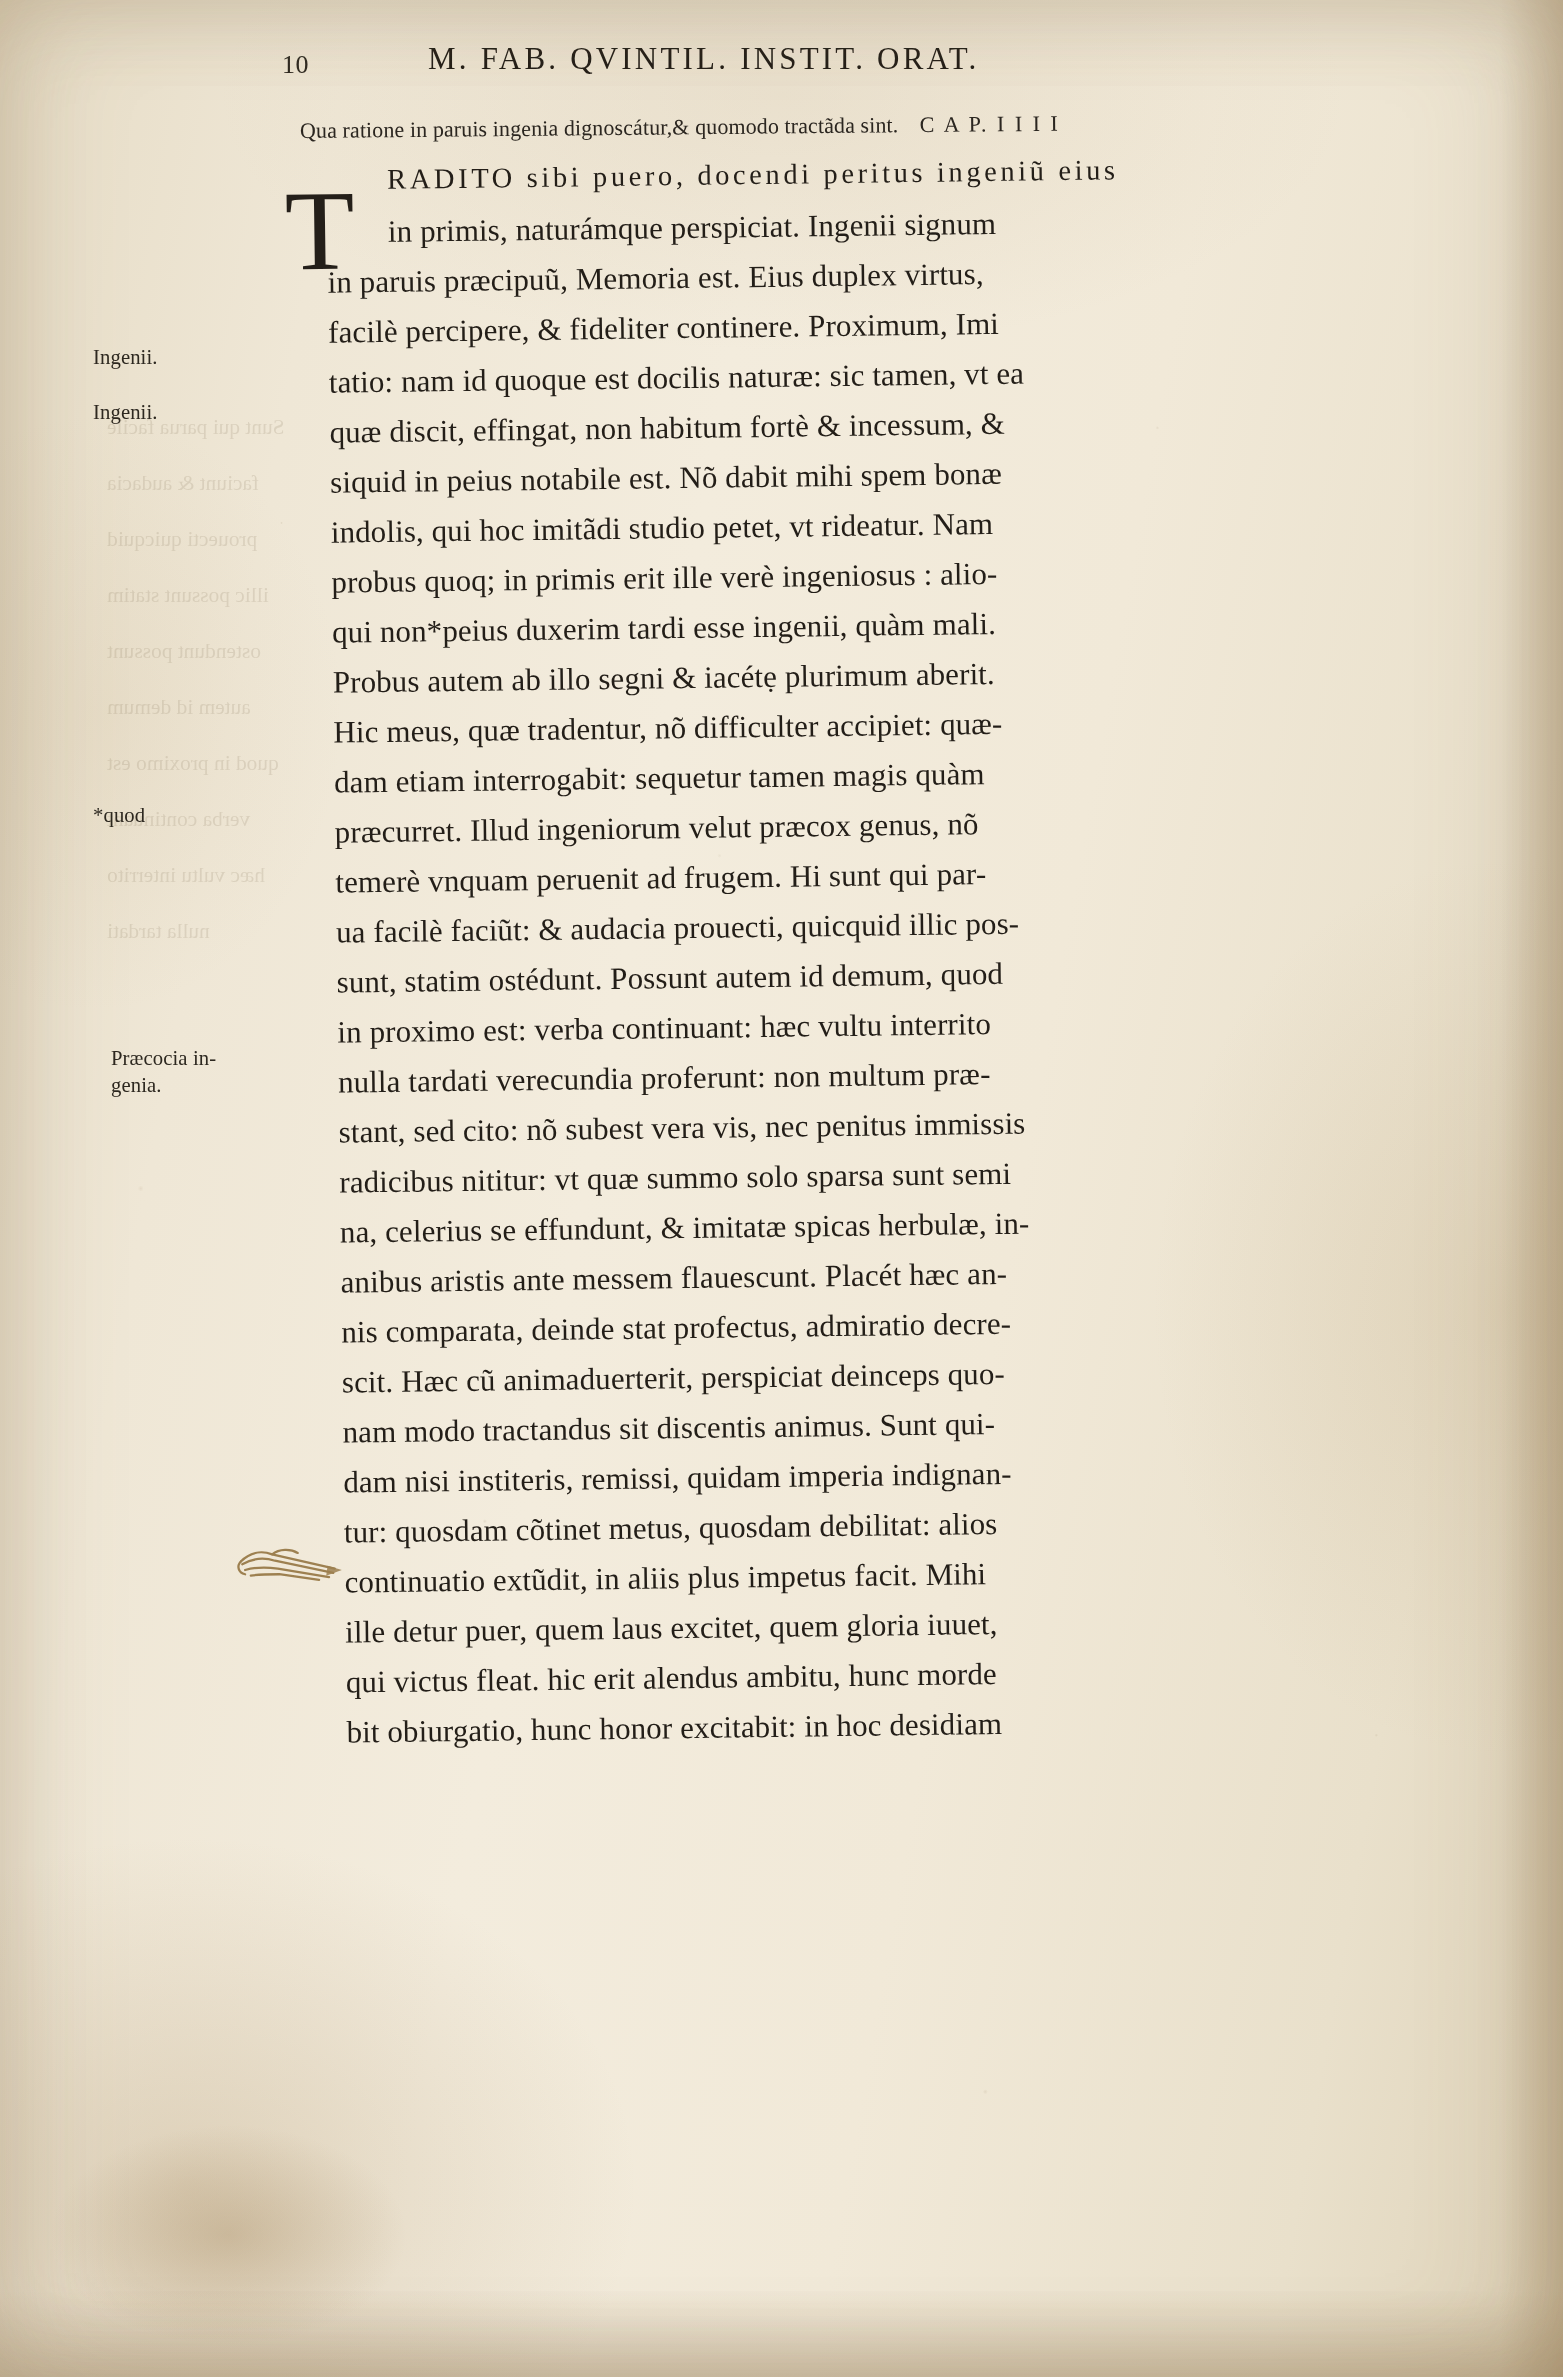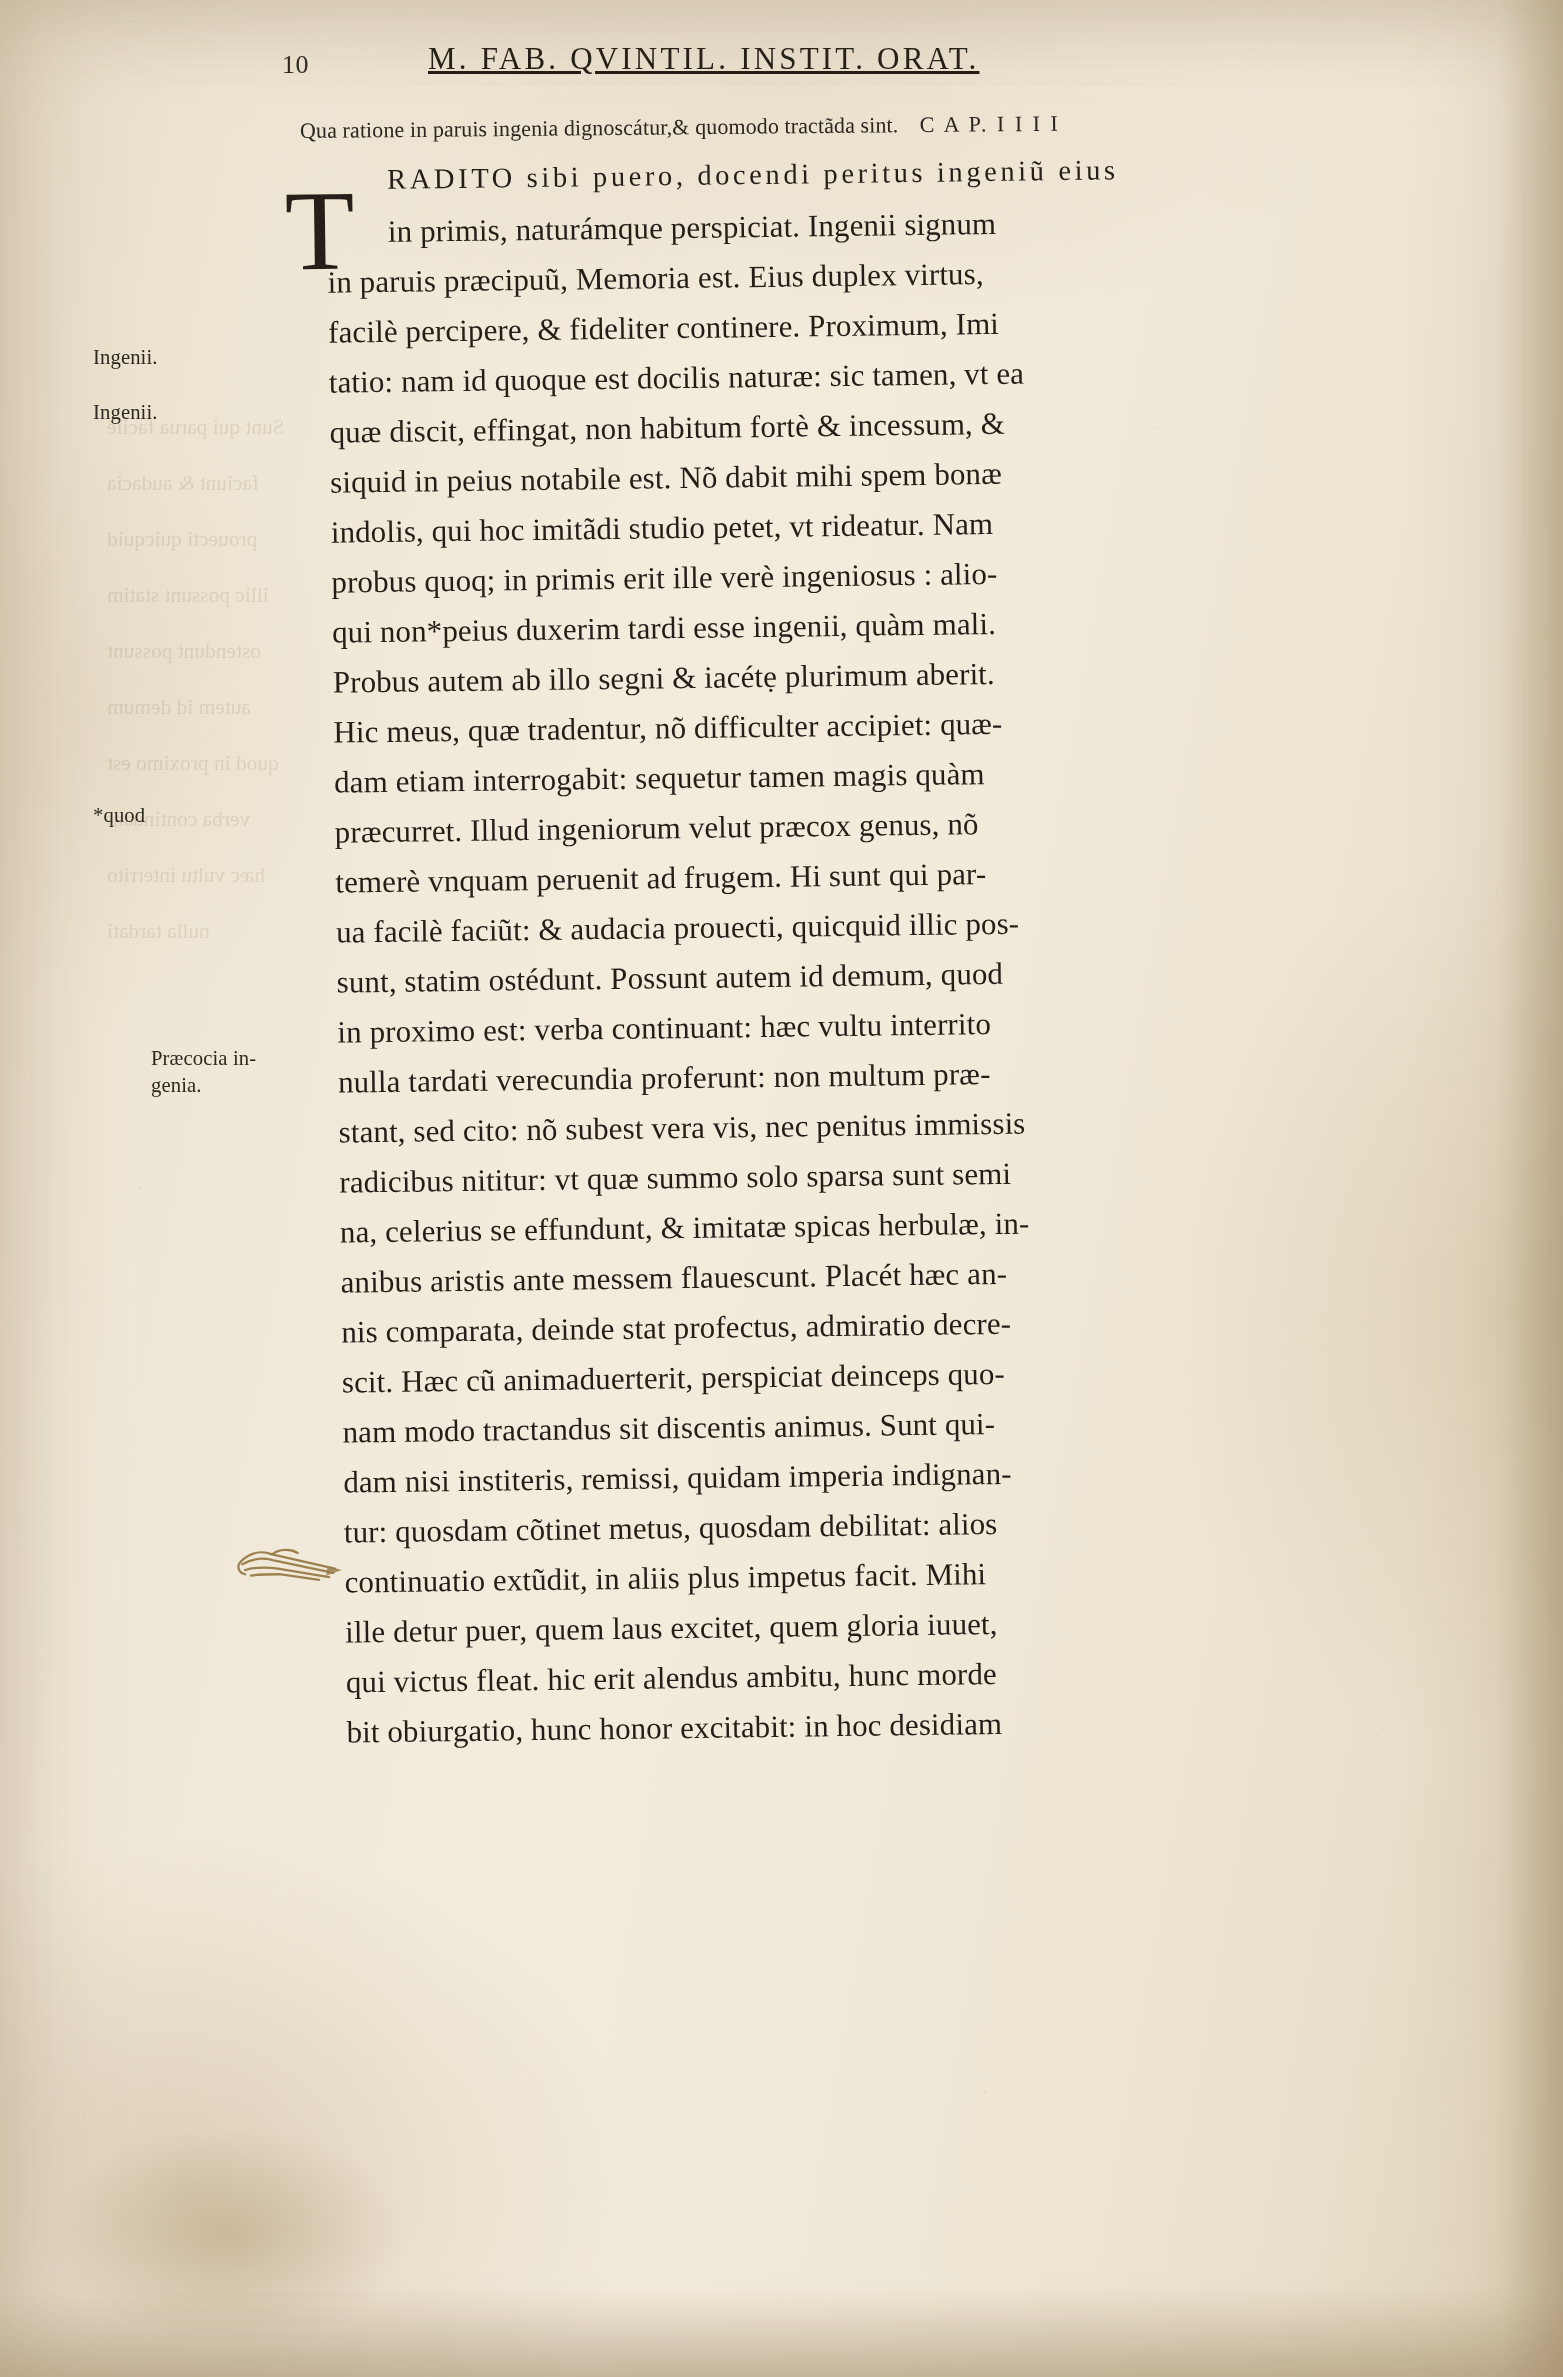--- a/index.html
+++ b/index.html
@@ -72,21 +72,20 @@
   }
   .running-head {
     position: absolute;
     left: 428px;
     top: 41px;
     width: 970px;
     font-size: 31px;
     letter-spacing: 3.2px;
     color: #241f19;
     white-space: nowrap;
-    text-decoration: underline;
   }
 
   
   .chapter-line {
     position: absolute;
     left: 300px;
     top: 118px;
     width: 1169px;
     font-size: 22px;
     color: #2b2620;
@@ -242,21 +241,21 @@
     <div class="line indent2">tur: quosdam cõtinet metus, quosdam debilitat: alios</div>
     <div class="line indent2">continuatio extũdit, in aliis plus impetus facit.  Mihi</div>
     <div class="line indent2">ille detur puer, quem laus excitet, quem gloria iuuet,</div>
     <div class="line indent2">qui victus fleat. hic erit alendus ambitu, hunc morde</div>
     <div class="line indent2">bit obiurgatio, hunc honor excitabit: in hoc desidiam</div>
   </div>
 
   <div class="marginal" style="left:93px; top:344px;">Ingenii.</div>
   <div class="marginal" style="left:93px; top:399px;">Ingenii.</div>
   <div class="marginal" style="left:93px; top:802px;">*quod</div>
-  <div class="marginal" style="left:111px; top:1045px; width:171px; white-space:pre-line;margin-left:40px;">Præcocia in-
+  <div class="marginal" style="left:111px; top:1045px; width:171px; white-space:pre-line;">Præcocia in-
 genia.</div>
 
   <div class="manicule">
     <svg width="107" height="64" viewBox="0 0 150 90" xmlns="http://www.w3.org/2000/svg">
       <g fill="none" stroke="#9d8050" stroke-width="3.2" stroke-linecap="round" stroke-linejoin="round">
         <path d="M8 40 C 20 28, 36 24, 52 30 L 140 50"></path>
         <path d="M10 44 C 24 36, 40 34, 56 39 L 138 56"></path>
         <path d="M14 52 C 28 48, 44 48, 60 50 L 132 62"></path>
         <path d="M22 60 C 34 58, 48 58, 62 58 L 118 66"></path>
         <path d="M8 40 C 2 46, 4 56, 14 58"></path>

